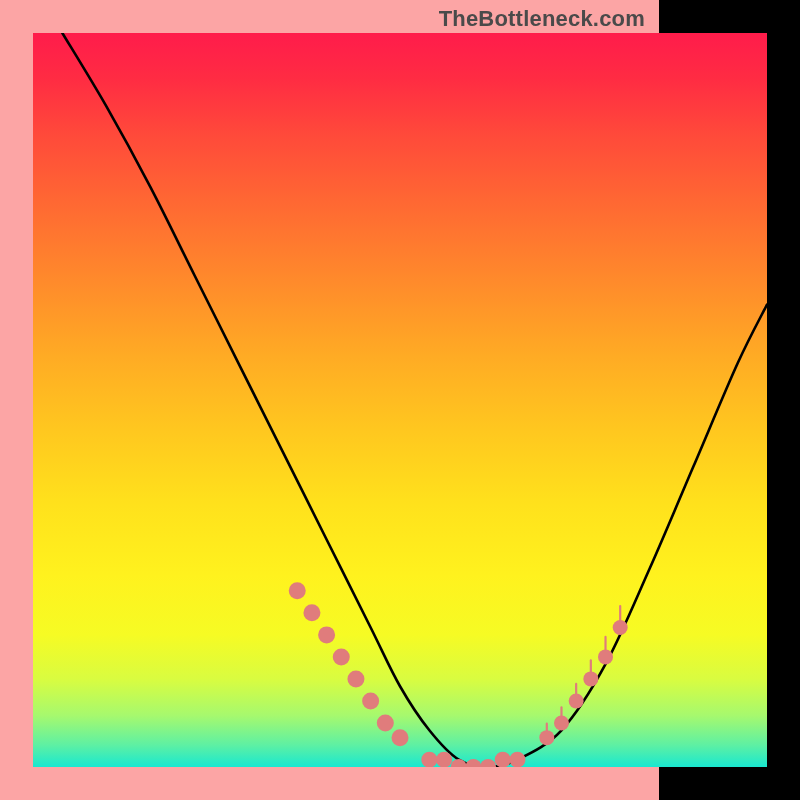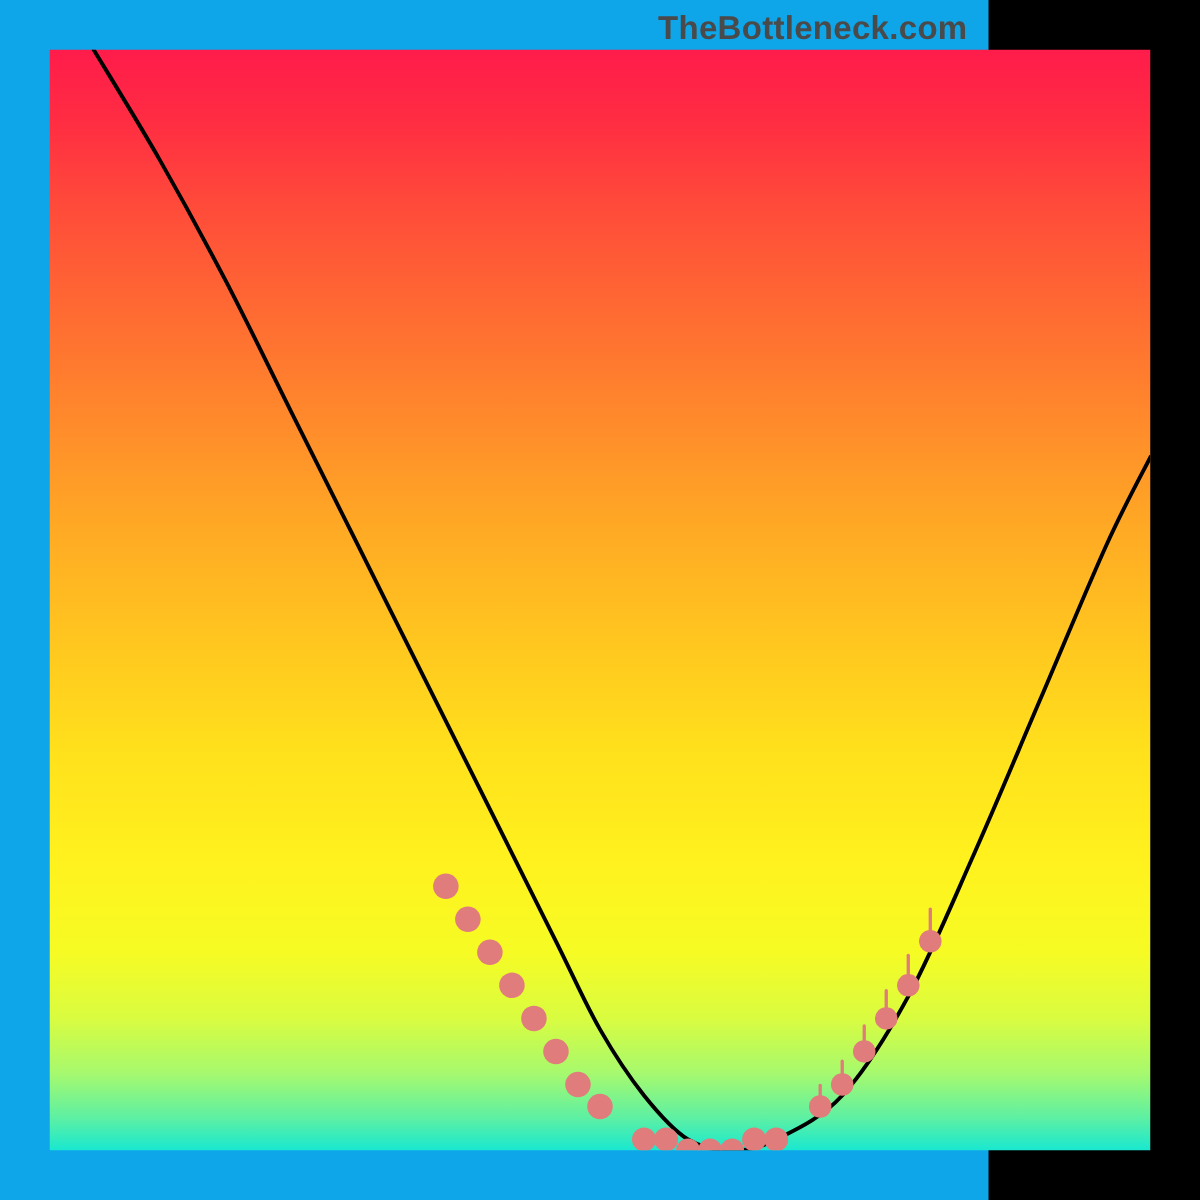--- a/index.html
+++ b/index.html
@@ -1,21 +1,21 @@
 <!DOCTYPE html>
 <html><head>
 <meta charset="utf-8">
 <style>
   * { margin: 0; padding: 0; box-sizing: border-box; }
   html, body { width: 800px; height: 800px; overflow: hidden; background: #000; }
   .frame {
     position: relative;
     width: 659px;
     height: 800px;
-    background: #0ea5e9;
+    background: #fca5a5;
   }
   .watermark {
     position: absolute;
     top: 6px;
     right: 14px;
     font-family: Arial, Helvetica, sans-serif;
     font-size: 22px;
     font-weight: 600;
     color: #4a4a4a;
     letter-spacing: 0.2px;

